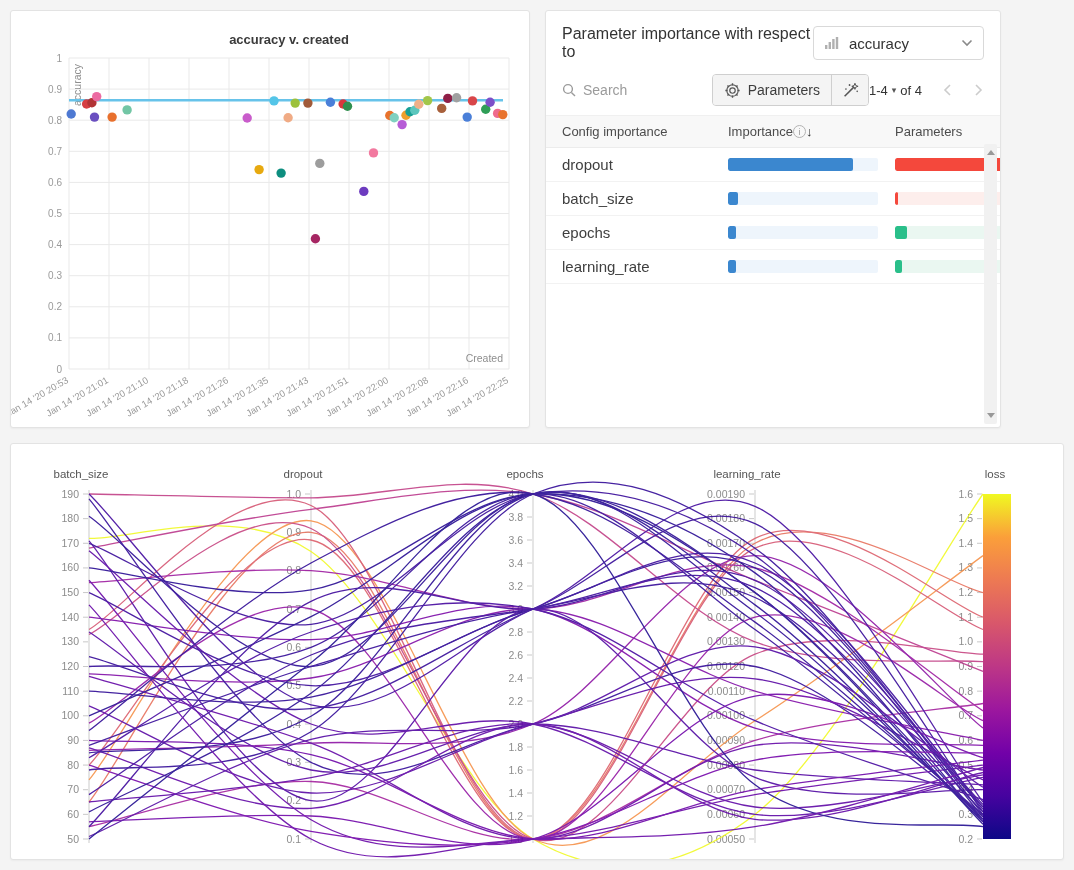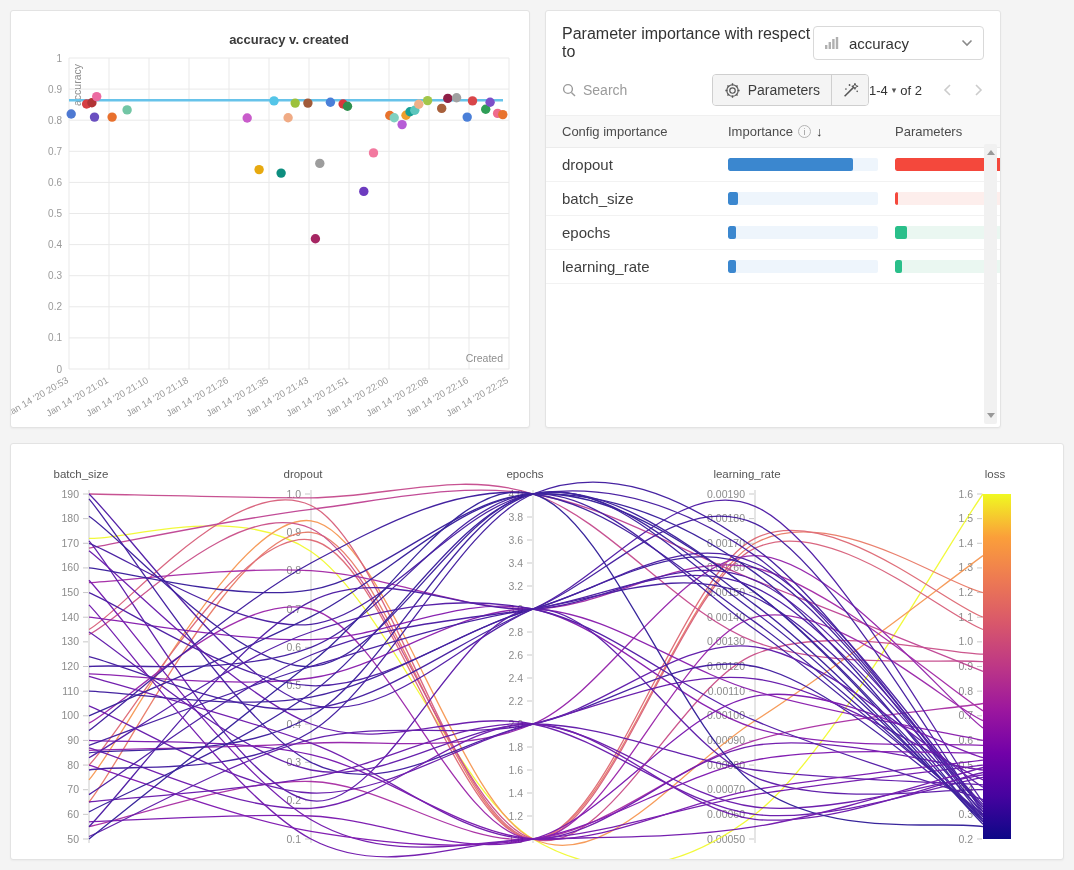--- a/index.html
+++ b/index.html
@@ -24,21 +24,21 @@
   .btn-group { display:flex; border:1px solid #cfcfcf; border-radius:4px; overflow:hidden; background:#f4f4f4; }
   .btn { display:flex; align-items:center; gap:7px; background:#f4f4f4; border:none; padding:6px 11px;
          font-size:14px; color:#3d3d3d; font-family:"Liberation Sans",sans-serif; cursor:pointer; }
   .btn-wand { border-left:1px solid #cfcfcf; padding:6px 9px; }
   .pagination { font-size:13px; color:#333; display:flex; align-items:center; gap:4px; white-space:nowrap; }
   .pagination .caret { font-size:9px; color:#555; }
   .chev { margin-left:20px; display:flex; align-items:center; cursor:default; }
   .tbl-header { display:grid; grid-template-columns:166px 167px 1fr; align-items:center;
                 background:#f8f8f8; border-top:1px solid #f0f0f0; border-bottom:1px solid #ececec;
                 padding:8px 16px; font-size:13px; color:#4c4c4c; }
-  .imp-head { display:flex; align-items:center; gap:5px; }
+  .imp-head { display:flex; align-items:center; }
   .info-i { width:13px; height:13px; border:1px solid #b3b3b3; border-radius:50%; color:#9a9a9a;
             font-size:9px; line-height:12px; text-align:center; display:inline-block; }
   .sort-arrow { color:#2b2b2b; font-size:13px; }
   .tbl-row { display:grid; grid-template-columns:166px 167px 1fr; align-items:center;
              padding:0 16px; height:34px; border-bottom:1px solid #f2f2f2; }
   .row-name { font-size:15px; color:#3f3f3f; }
   .track { height:13px; border-radius:2px; overflow:hidden; }
   .track .fill { height:100%; border-radius:2px; }
   .imp-track { width:150px; }
   .corr-track { width:145px; }
@@ -201,21 +201,21 @@
                 <line x1="9.5" y1="3.5" x2="9.5" y2="5.5" stroke="#555" stroke-width="1.1"></line>
                 <line x1="8.5" y1="4.5" x2="10.5" y2="4.5" stroke="#555" stroke-width="1.1"></line>
                 <circle cx="18" cy="11.5" r="0.9" fill="#555"></circle>
                 <circle cx="5.5" cy="9" r="0.9" fill="#555"></circle>
               </svg>
             </button>
           </div>
           <div class="pagination">
             <span>1-4</span>
             <span class="caret">▾</span>
-            <span>of 2</span>
+            <span>of 4</span>
           </div>
           <span class="chev">
             <svg width="11" height="14" viewBox="0 0 11 14">
               <polyline points="8,2 3,7 8,12" fill="none" stroke="#cccccc" stroke-width="1.6"></polyline>
             </svg>
           </span>
           <span class="chev">
             <svg width="11" height="14" viewBox="0 0 11 14">
               <polyline points="3,2 8,7 3,12" fill="none" stroke="#cccccc" stroke-width="1.6"></polyline>
             </svg>

